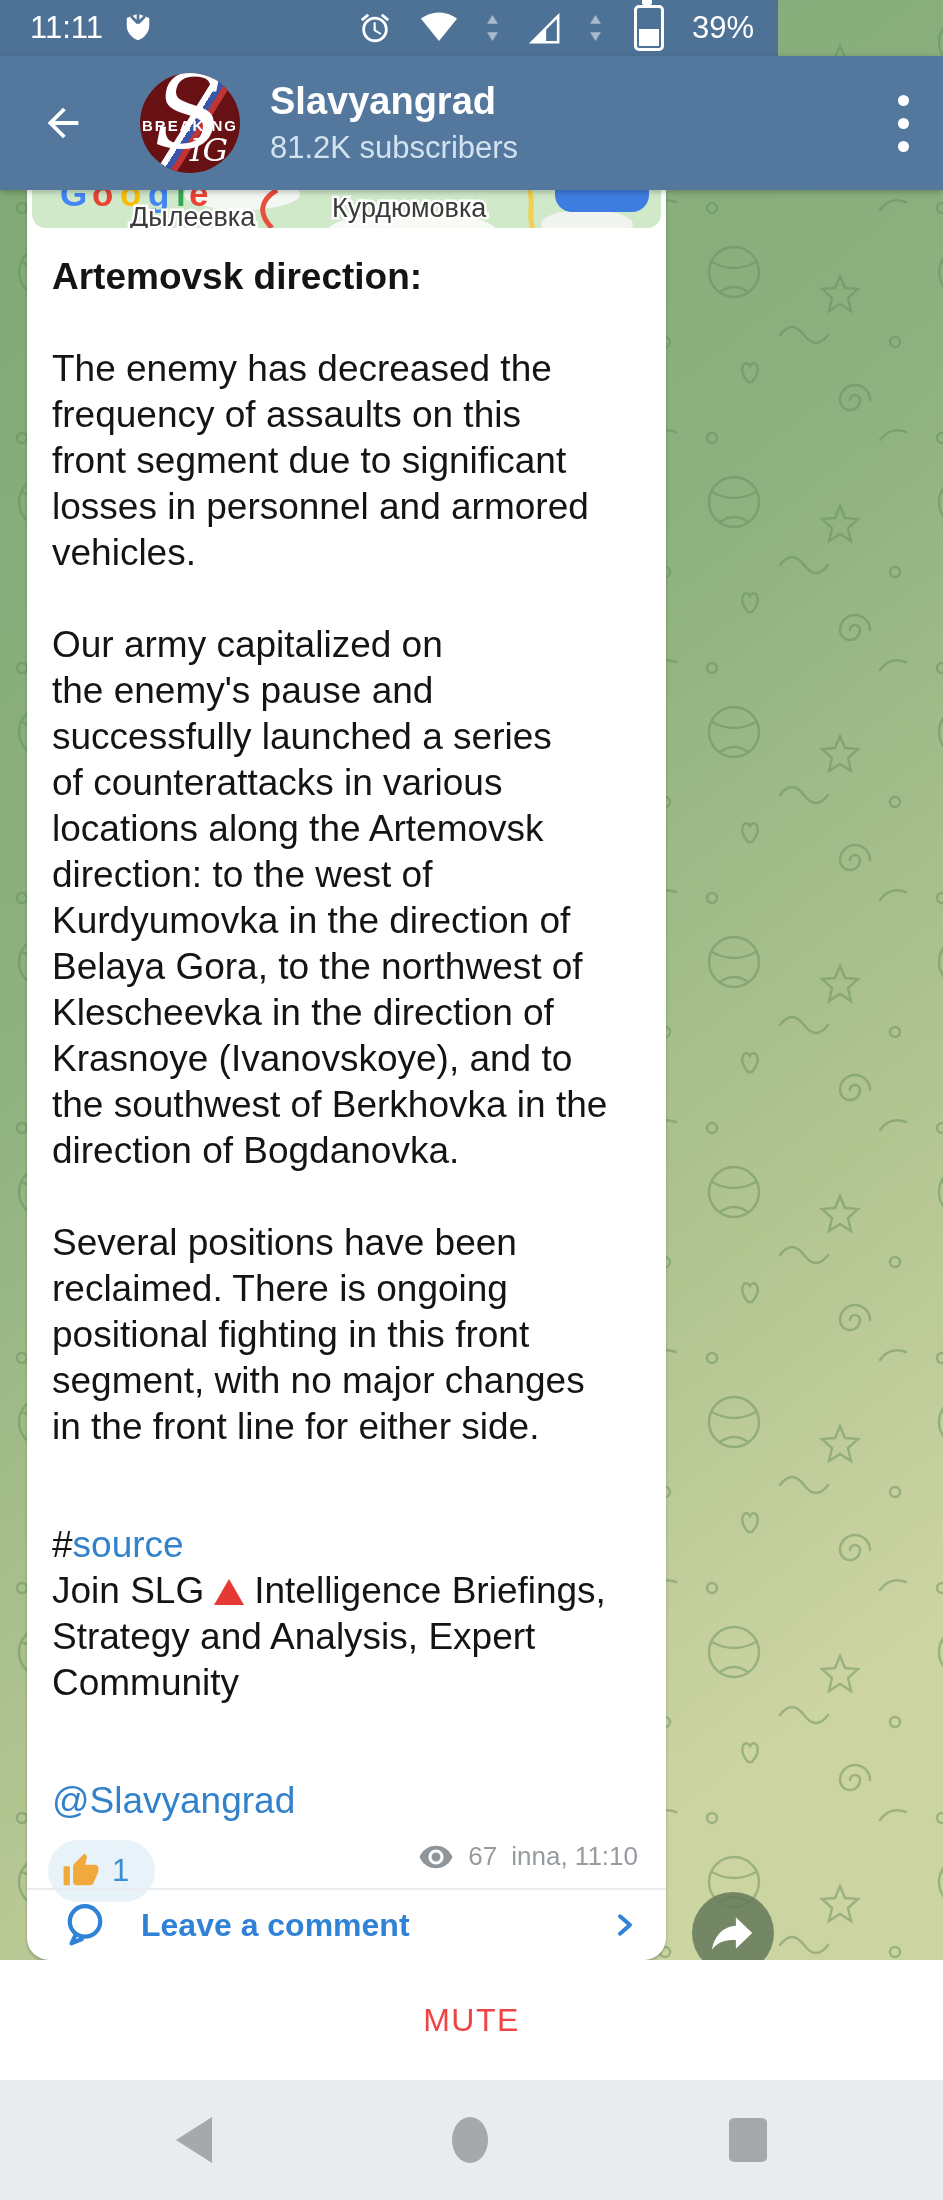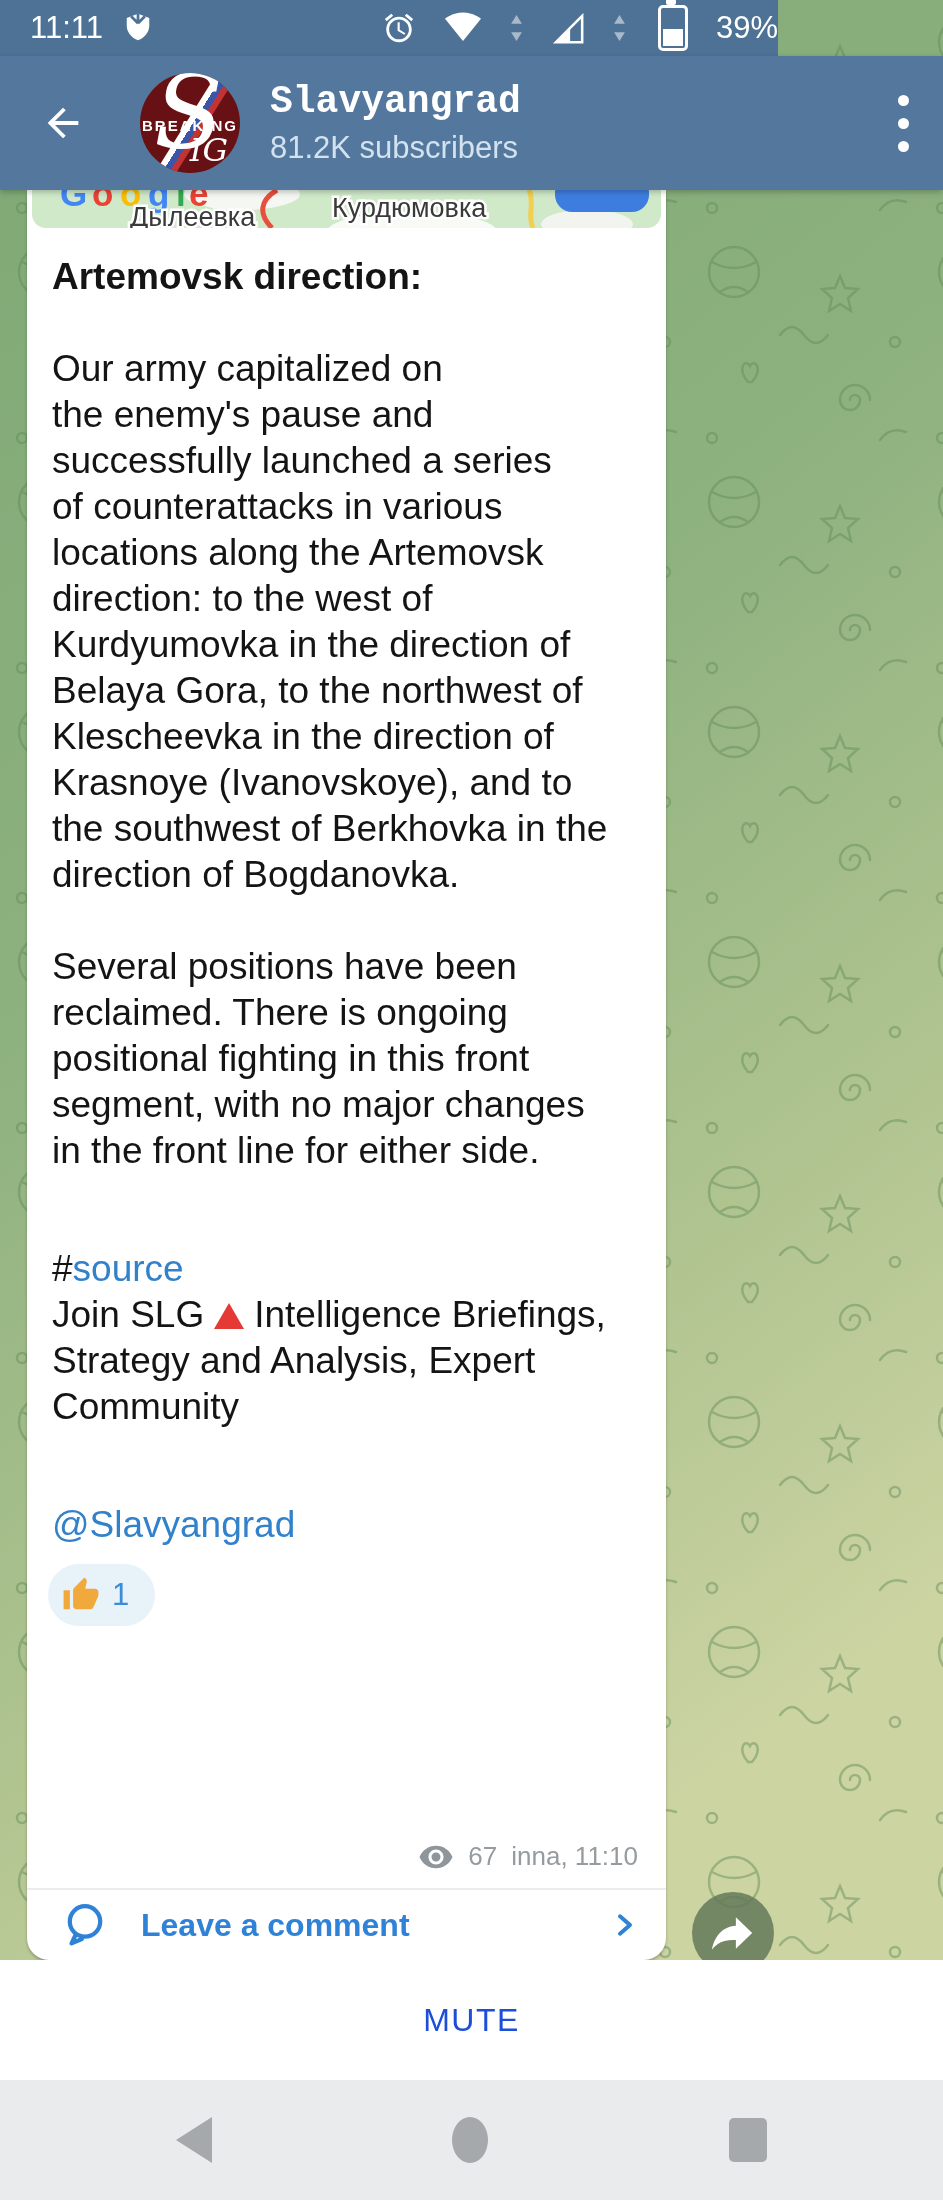--- a/index.html
+++ b/index.html
@@ -4,41 +4,41 @@
 <style>
   html,body{margin:0;padding:0;background:#222;}
   .screen{position:relative;width:943px;height:2200px;overflow:hidden;
     font-family:"Liberation Sans","DejaVu Sans",sans-serif;background:#88ae7d;}
   .chat-bg{position:absolute;left:0;top:0;z-index:0;}
   
   .status-bar{position:absolute;left:0;top:0;width:778px;height:56px;background:#4e7296;
     display:flex;align-items:center;color:#fff;z-index:6;}
   .sb-time{font-size:31px;font-weight:500;margin-left:30px;}
   .sb-shield{margin-left:20px;display:flex;}
-  .sb-right{margin-left:auto;display:flex;align-items:center;gap:28px;}
+  .sb-right{margin-left:auto;margin-right:24px;display:flex;align-items:center;gap:28px;}
   .battery{position:relative;width:24px;height:40px;border:3px solid #fff;border-radius:5px;margin-left:4px;}
   .battery::before{content:"";position:absolute;top:-9px;left:5px;width:10px;height:6px;background:#fff;border-radius:2px;}
   .battery-fill{position:absolute;left:2px;right:2px;bottom:2px;height:42%;background:#fff;}
   .sb-pct{font-size:31px;font-weight:500;}
   
   .app-bar{position:absolute;left:0;top:56px;width:943px;height:134px;background:#54789d;
     display:flex;align-items:center;color:#fff;z-index:6;box-shadow:0 2px 6px rgba(0,0,0,.25);}
   .back-btn{margin-left:34px;display:flex;padding:6px;}
   .avatar{position:relative;width:100px;height:100px;border-radius:50%;background:#671114;
     margin-left:48px;overflow:hidden;flex-shrink:0;}
   .av-ribbon{position:absolute;left:46px;top:-10px;width:18px;height:125px;transform:rotate(32deg);
     background:linear-gradient(90deg,#fff 0 6px,#3b55a8 6px 12px,#c23434 12px 18px);}
   .av-s{position:absolute;left:14px;top:-16px;font-family:"DejaVu Serif",serif;font-style:italic;
     font-size:102px;color:#fff;line-height:1.1;}
   .av-breaking{position:absolute;left:0;right:0;top:44px;text-align:center;font-size:15px;
     font-weight:700;letter-spacing:2px;color:#fff;}
   .av-script{position:absolute;right:12px;bottom:4px;font-family:"DejaVu Serif",serif;
     font-style:italic;font-size:32px;color:#ffffff;}
   .titles{margin-left:30px;}
-  .title{font-size:38px;font-weight:700;font-family:Liberation Mono, monospace;}
+  .title{font-size:38px;font-weight:700;}
   .subtitle{font-size:31px;color:#d2e2f0;margin-top:7px;}
   .menu-btn{margin-left:auto;margin-right:28px;display:flex;flex-direction:column;align-items:center;padding:6px;}
   .dot{width:11px;height:11px;border-radius:50%;background:#fff;margin:6px 0;}
   
   .bubble{position:absolute;left:27px;top:190px;width:639px;height:1770px;background:#fff;
     border-radius:0 0 22px 22px;box-shadow:0 2px 3px rgba(0,0,0,.25);z-index:1;}
   .map-strip{position:absolute;left:5px;top:0;width:629px;height:38px;border-radius:0 0 14px 14px;
     overflow:hidden;display:block;}
   .content{position:absolute;left:25px;top:38px;width:600px;color:#141414;}
   .line{font-size:37px;line-height:46px;}
@@ -59,21 +59,21 @@
   .comment-bar{position:absolute;left:0;right:0;bottom:0;height:72px;border-top:2px solid #eaedef;
     display:flex;align-items:center;padding:0 26px 0 36px;box-sizing:border-box;cursor:pointer;}
   .comment-label{font-size:32px;font-weight:700;color:#2f82d5;margin-left:34px;}
   .chev{margin-left:auto;display:flex;}
   
   .fab{position:absolute;left:692px;top:1892px;width:82px;height:82px;border-radius:50%;
     background:rgba(96,118,88,.82);display:flex;align-items:center;justify-content:center;z-index:2;cursor:pointer;}
   
   .mute-panel{position:absolute;left:0;top:1960px;width:943px;height:120px;background:#fff;
     display:flex;align-items:center;justify-content:center;z-index:3;}
-  .mute-btn{font-size:32px;font-weight:500;letter-spacing:1.5px;color:#1d4ed8;padding:12px 40px;cursor:pointer;}
+  .mute-btn{font-size:32px;font-weight:500;letter-spacing:1.5px;color:#ef4444;padding:12px 40px;cursor:pointer;}
   .nav-bar{position:absolute;left:0;top:2080px;width:943px;height:120px;background:#e9ebec;
     display:flex;align-items:center;z-index:3;}
   .nav-back{margin-left:176px;width:0;height:0;border-top:23px solid transparent;
     border-bottom:23px solid transparent;border-right:36px solid #a6a9ab;cursor:pointer;}
   .nav-home{margin-left:240px;width:36px;height:46px;background:#a6a9ab;border-radius:50%;cursor:pointer;}
   .nav-recents{margin-left:241px;width:38px;height:44px;background:#a6a9ab;border-radius:5px;cursor:pointer;}
   svg{display:block;}
   text{font-family:"Liberation Sans","DejaVu Sans",sans-serif;}
 </style>
 </head>
@@ -197,20 +197,25 @@
         <text x="157" y="16" fill="#EA4335">e</text>
       </g>
       <g font-size="27" font-weight="500" fill="#3a3a3a" stroke="#ffffff" stroke-width="5" paint-order="stroke">
         <text x="98" y="36">Дылеевка</text>
         <text x="300" y="27">Курдюмовка</text>
       </g>
     </svg>
 
     <div class="content">
       <div class="line heading">Artemovsk direction:</div>
+      <div class="line para">The enemy has decreased the
+frequency of assaults on this
+front segment due to significant
+losses in personnel and armored
+vehicles.</div>
       <div class="line para">Our army capitalized on
 the enemy's pause and
 successfully launched a series
 of counterattacks in various
 locations along the Artemovsk
 direction: to the west of
 Kurdyumovka in the direction of
 Belaya Gora, to the northwest of
 Klescheevka in the direction of
 Krasnoye (Ivanovskoye), and to

